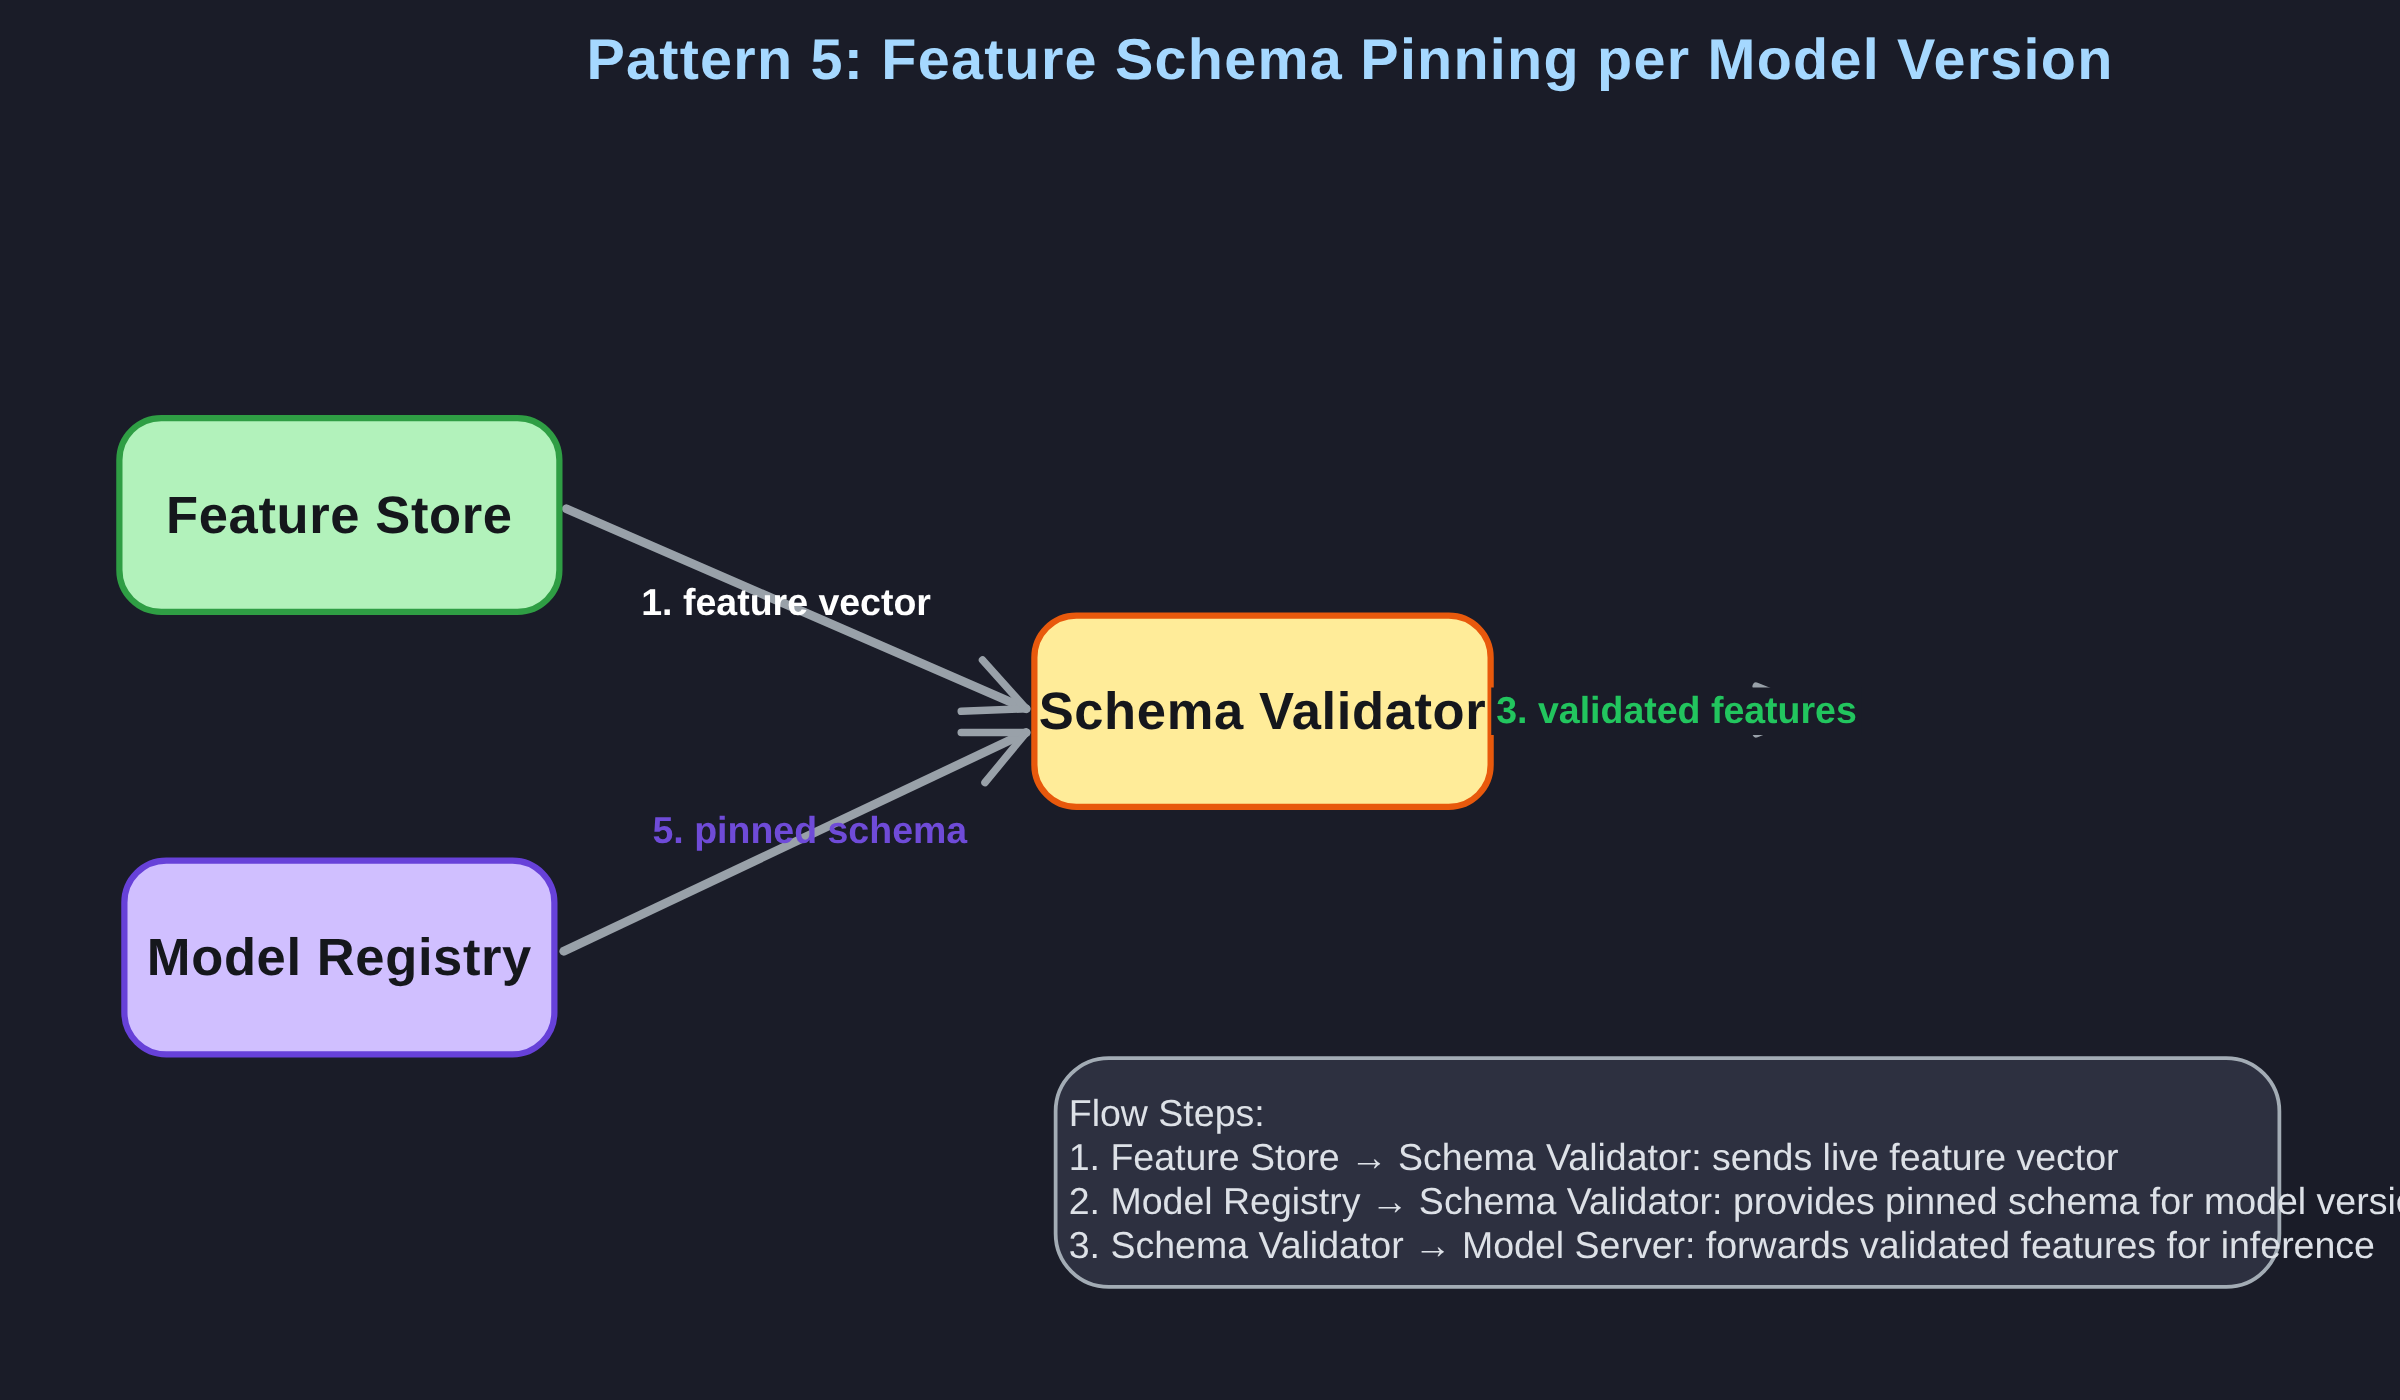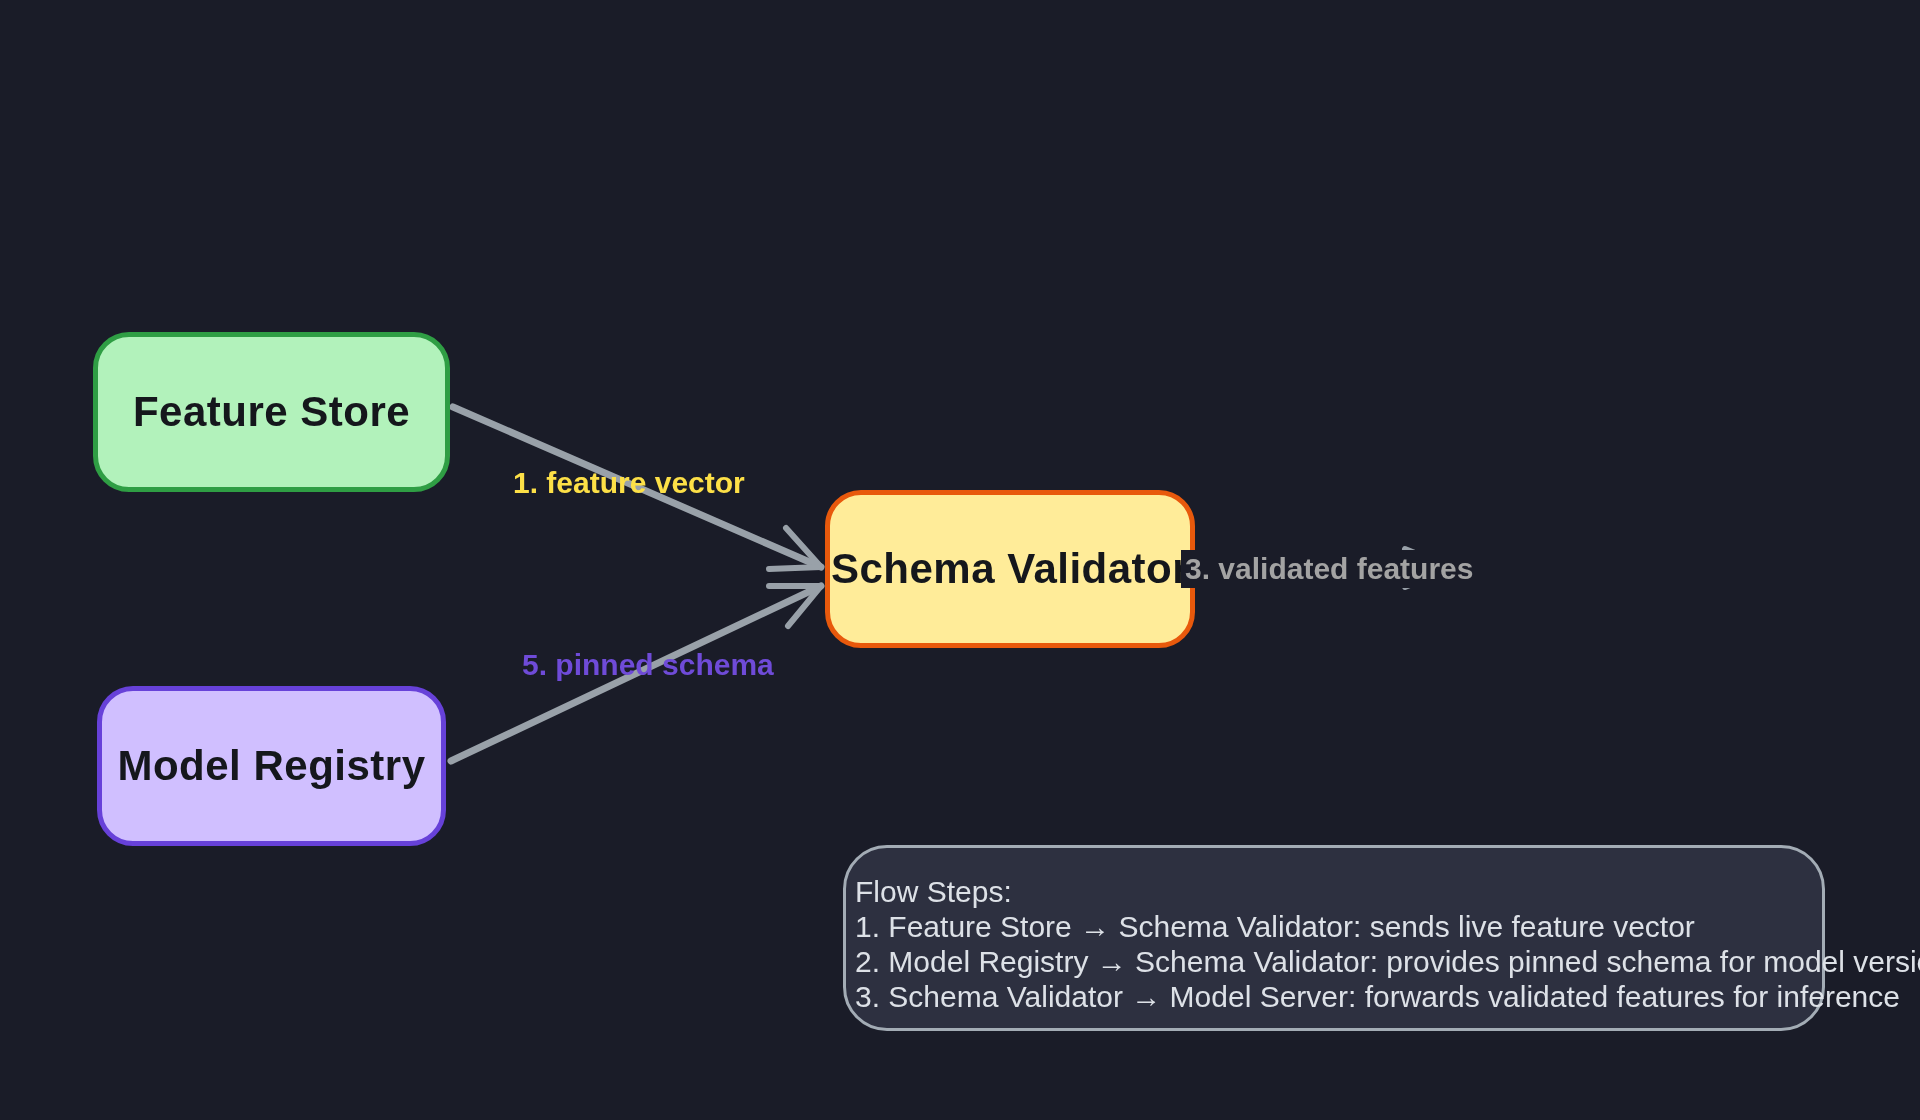--- a/index.html
+++ b/index.html
@@ -46,20 +46,21 @@
   .flow-text{
     position:absolute;left:9px;top:26px;color:var(--flow-text-color);
     font-size:30px;line-height:35px;white-space:nowrap;
   }
 </style>
 </head>
 <body>
 
 <div class="canvas">
 
+  <div class="title">Pattern 5: Feature Schema Pinning per Model Version</div>
 
   <svg class="arrows" width="1920" height="1120" viewBox="0 0 1920 1120">
     <g>
       <path class="shaft" d="M453,407 L821,567"></path>
       <path class="barb" d="M821,567 L769,569"></path>
       <path class="barb" d="M821,567 L786,528"></path>
     </g>
     <g>
       <path class="shaft" d="M451,761 L821,586"></path>
       <path class="barb" d="M821,586 L769,586"></path>
@@ -75,23 +76,23 @@
   <div class="node node-feature-store" style="background: rgb(178, 242, 187); border-color: rgb(47, 158, 68);">
     <span>Feature Store</span>
   </div>
   <div class="node node-model-registry" style="background: rgb(208, 191, 255); border-color: rgb(103, 65, 217);">
     <span>Model Registry</span>
   </div>
   <div class="node node-schema-validator" style="background: rgb(255, 236, 153); border-color: rgb(232, 89, 12);">
     <span>Schema Validator</span>
   </div>
 
-  <div class="edge-label edge-label-0" style="color: #fde047;">1. feature vector</div>
+  <div class="edge-label edge-label-0" style="color: #ffffff;">1. feature vector</div>
   <div class="edge-label edge-label-1" style="color: rgb(111, 75, 216);">5. pinned schema</div>
-  <div class="edge-label edge-label-2" style="color: #a3a3a3;">3. validated features</div>
+  <div class="edge-label edge-label-2" style="color: #22c55e; margin-left: 12px;">3. validated features</div>
 
   <div class="flow-box">
     <div class="flow-text">
       <div>Flow Steps:</div>
       <div>1. Feature Store → Schema Validator: sends live feature vector</div>
       <div>2. Model Registry → Schema Validator: provides pinned schema for model version</div>
       <div>3. Schema Validator → Model Server: forwards validated features for inference</div>
     </div>
   </div>
 

